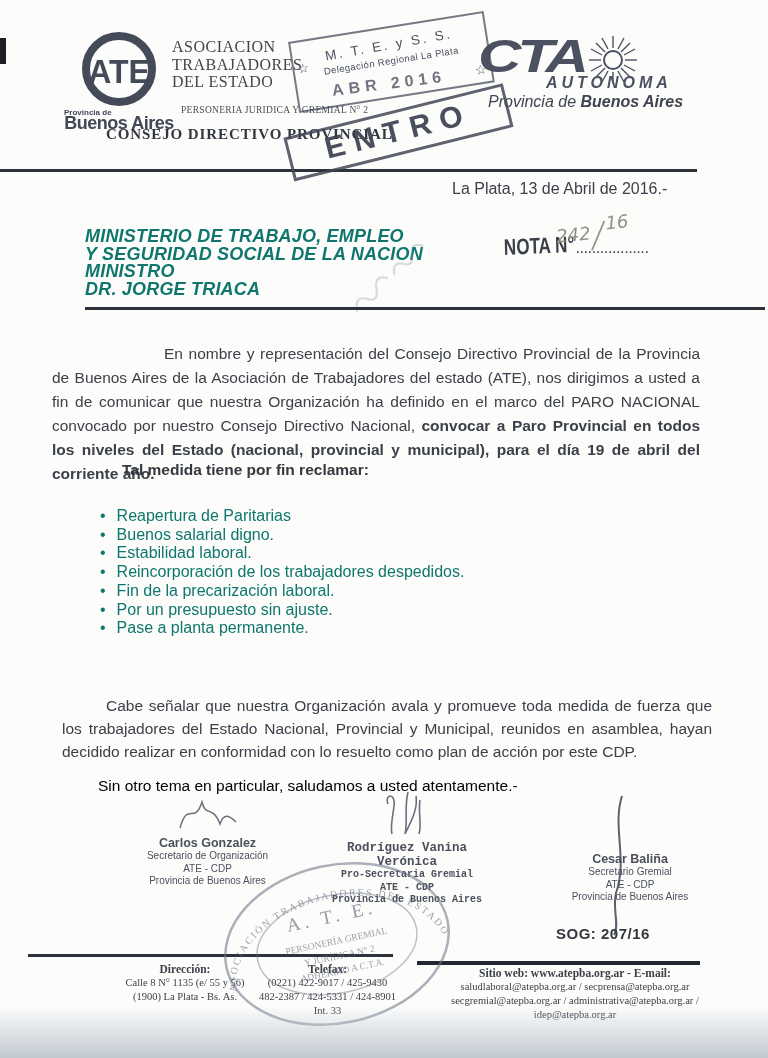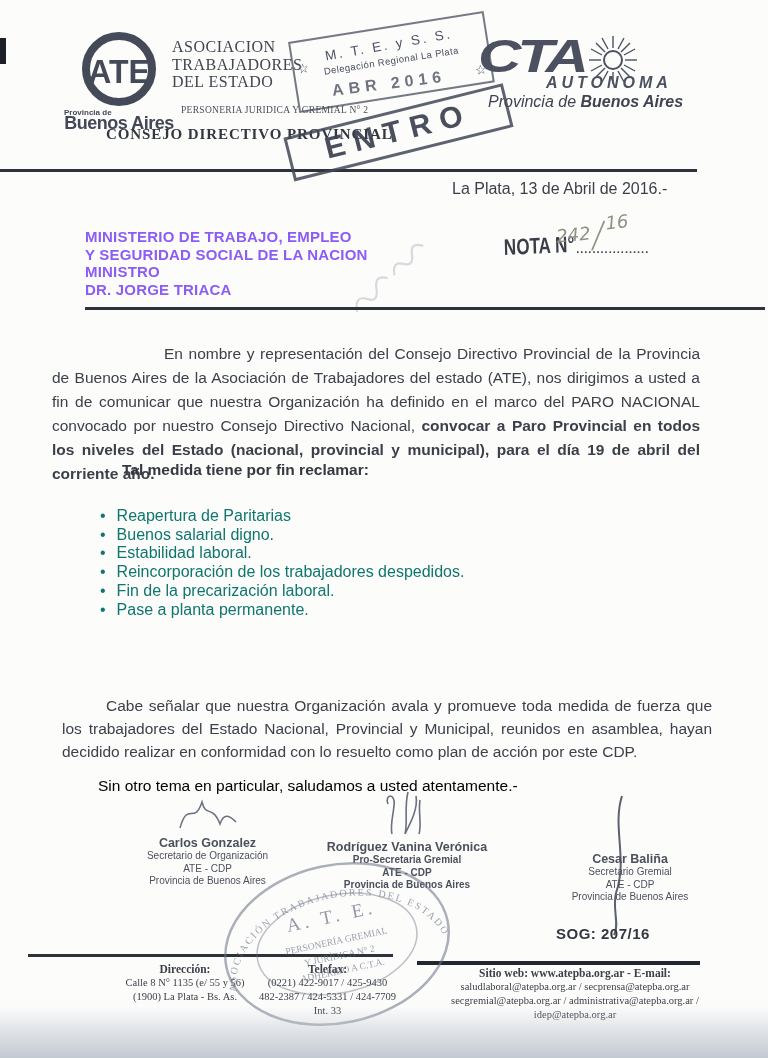--- a/index.html
+++ b/index.html
@@ -43,21 +43,21 @@
   .es-star-r{position:absolute;right:4px;top:48px;font-size:13px;}
   .es-star-l{position:absolute;left:3px;bottom:34px;font-size:13px;}
   .es-date{position:absolute;left:34px;bottom:4px;font-size:16px;font-weight:600;letter-spacing:5px;
            color:rgba(74,80,96,0.8);transform:rotate(2deg);}
   .es-entro{border:3px solid rgba(66,72,86,0.85);margin-left:-18px;margin-top:12px;width:calc(100% + 22px);
             transform:rotate(-5deg);text-align:center;font-size:30px;font-weight:700;letter-spacing:9px;
             color:rgba(58,64,78,0.92);padding:1px 0 4px;}
 
   .date-line{left:452px;top:180px;font-size:16px;color:#3b3f49;}
 
-  .recipient{left:85px;top:228px;font-weight:bold;font-size:15px;line-height:17.5px;letter-spacing:0.2px;color:#8b5cf6;}
+  .recipient{left:85px;top:228px;font-weight:bold;font-size:18px;line-height:17.5px;letter-spacing:0.2px;color:#0f766e;font-style:italic;}
 
   .nota{left:502px;top:236px;white-space:nowrap;}
   .nota-label{font-size:18px;font-weight:bold;display:inline-block;transform:scale(0.95,1.25) rotate(-2deg);color:#3a3e48;letter-spacing:0;}
   .nota-dots{font-size:11px;font-weight:bold;letter-spacing:1px;color:#3a3e48;position:relative;top:1px;}
   .hand-num{left:556px;top:222px;font-size:18px;font-style:italic;color:#8e9383;transform:rotate(-6deg);
             font-family:"DejaVu Sans",sans-serif;white-space:nowrap;}
   .hand-num .slash{display:inline-block;transform:rotate(14deg) scale(1.1,2.1);margin:0 5px;position:relative;top:2px;}
   .hand-num .yr{position:relative;top:-8px;}
 
   .faint-mark{left:338px;top:250px;opacity:0.3;transform:rotate(-40deg);}
@@ -70,21 +70,21 @@
   .claims li::before{content:"•";margin-right:11px;}
   .p2{left:62px;top:678px;width:650px;text-align:justify;font-size:15.5px;line-height:23.3px;
       text-indent:44px;color:#3c4049;}
   .p3{left:98px;top:761px;font-size:15.5px;color:#000000;}
 
   
   .sig{position:absolute;text-align:center;color:#4b505c;}
   .sig .name{font-size:12.5px;font-weight:bold;}
   .sig .line{font-size:10px;line-height:12.6px;}
   #sig-1{left:105px;top:796px;width:205px;}
-  #sig-2{left:318px;top:790px;width:178px;}
+  #sig-2{left:318px;top:790px;width:178px;font-family:Liberation Mono, monospace;}
   #sig-2 .line{font-weight:bold;}
   #sig-3{left:535px;top:852px;width:190px;}
   .stroke-3{left:600px;top:793px;}
 
   .sog{left:556px;top:925px;font-weight:bold;font-size:15px;letter-spacing:0.5px;color:#33373f;}
 
   
   .round-stamp{left:216px;top:860px;width:242px;height:168px;transform:rotate(-12deg);opacity:0.8;z-index:3;}
 
   
@@ -196,20 +196,21 @@
   <p class="abs p1"><span>En nombre y representación del Consejo Directivo Provincial de la Provincia de Buenos Aires de la Asociación de Trabajadores del estado (ATE), nos dirigimos a usted a fin de comunicar que nuestra Organización ha definido en el marco del PARO NACIONAL convocado por nuestro Consejo Directivo Nacional, </span><b>convocar a Paro Provincial en todos los niveles del Estado (nacional, provincial y municipal), para el día 19 de abril del corriente año.</b></p>
 
   <div class="abs claims-h">Tal medida tiene por fin reclamar:</div>
 
   <ul class="abs claims">
     <li>Reapertura de Paritarias</li>
     <li>Buenos salarial digno.</li>
     <li>Estabilidad laboral.</li>
     <li>Reincorporación de los trabajadores despedidos.</li>
     <li>Fin de la precarización laboral.</li>
+    <li>Por un presupuesto sin ajuste.</li>
     <li>Pase a planta permanente.</li>
   </ul>
 
   <p class="abs p2">Cabe señalar que nuestra Organización avala y promueve toda medida de fuerza que los trabajadores del Estado Nacional, Provincial y Municipal, reunidos en asamblea, hayan decidido realizar en conformidad con lo resuelto como plan de acción por este CDP.</p>
   <p class="abs p3">Sin otro tema en particular, saludamos a usted atentamente.-</p>
 
   <div class="sig" id="sig-1">
     <svg width="72" height="36" viewBox="0 0 72 36">
       <path d="M8,32 C16,4 22,30 30,6 C34,22 40,8 48,28 C52,16 58,20 64,26" fill="none" stroke="#6b7080" stroke-width="1.5"></path>
     </svg>
@@ -263,21 +264,21 @@
 
   <div class="f-col" id="f-col1">
     <div class="f-label">Dirección:</div>
     <div class="f-line">Calle 8 N° 1135 (e/ 55 y 56)</div>
     <div class="f-line">(1900) La Plata - Bs. As.</div>
   </div>
 
   <div class="f-col" id="f-col2">
     <div class="f-label">Telefax:</div>
     <div class="f-line">(0221) 422-9017 / 425-9430</div>
-    <div class="f-line">482-2387 / 424-5331 / 424-7709</div>
+    <div class="f-line">482-2387 / 424-5331 / 424-8901</div>
     <div class="f-line">Int. 33</div>
   </div>
 
   <div class="f-col" id="f-col3">
     <div class="f-label">Sitio web: www.atepba.org.ar - E-mail:</div>
     <div class="f-line">saludlaboral@atepba.org.ar / secprensa@atepba.org.ar</div>
     <div class="f-line">secgremial@atepba.org.ar / administrativa@atepba.org.ar /</div>
     <div class="f-line">idep@atepba.org.ar</div>
   </div>
 

